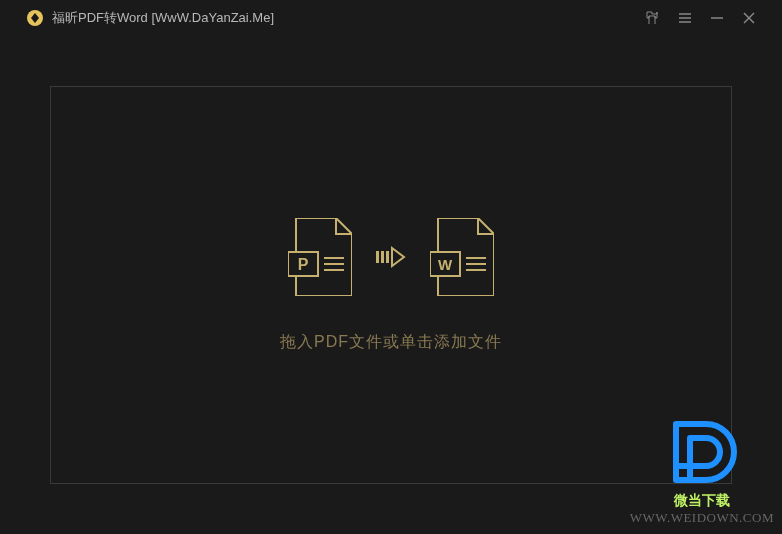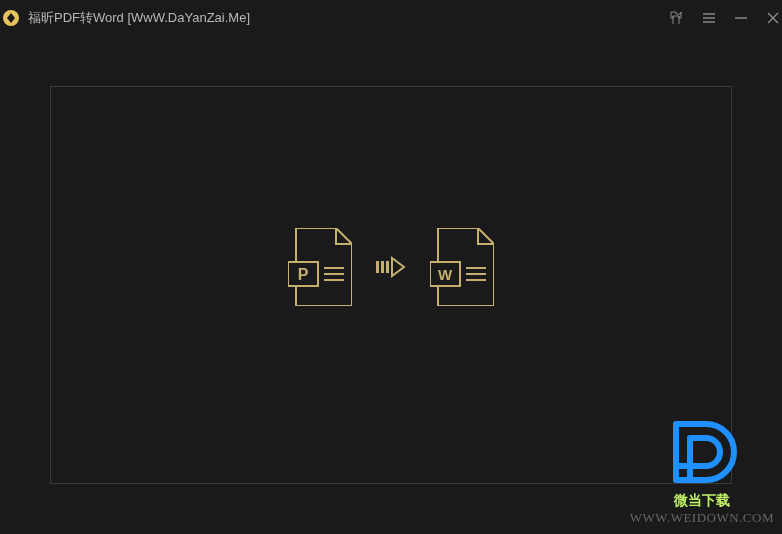--- a/index.html
+++ b/index.html
@@ -12,21 +12,21 @@
       height: 534px;
       background: #1a1a1a;
       font-family: "Microsoft YaHei", sans-serif;
       overflow: hidden;
       position: relative;
     }
     .titlebar {
       height: 36px;
       display: flex;
       align-items: center;
-      padding: 0 2px;
+      padding: 0 26px;
       background: #1a1a1a;
     }
     .app-icon {
       width: 18px;
       height: 18px;
       margin-right: 8px;
     }
     .app-title {
       color: #b8b8b8;
       font-size: 13px;
@@ -169,20 +169,21 @@
           <path d="M8 0 L48 0 L64 16 L64 78 L8 78 Z" fill="none" stroke="#c5b070" stroke-width="2"></path>
           <path d="M48 0 L48 16 L64 16" fill="none" stroke="#c5b070" stroke-width="2"></path>
           <rect x="0" y="34" width="30" height="24" fill="#1a1a1a" stroke="#c5b070" stroke-width="2"></rect>
           <text x="15" y="52" font-size="15" font-weight="bold" fill="#c5b070" text-anchor="middle">W</text>
           <line x1="36" y1="40" x2="56" y2="40" stroke="#c5b070" stroke-width="2"></line>
           <line x1="36" y1="46" x2="56" y2="46" stroke="#c5b070" stroke-width="2"></line>
           <line x1="36" y1="52" x2="56" y2="52" stroke="#c5b070" stroke-width="2"></line>
         </svg>
       </span>
     </div>
+    <div class="drop-text">拖入PDF文件或单击添加文件</div>
   </div>
 </div>
 
 <div class="watermark">
   <span class="watermark-logo">
     <svg viewBox="0 0 88 88">
       <path d="M18 14 L48 14 A28 28 0 0 1 48 70 L18 70 L18 56 L48 56 A14 14 0 0 0 48 28 L32 28 L32 70 L18 70 Z" fill="none" stroke="#1e90ff" stroke-width="6" stroke-linejoin="round"></path>
     </svg>
   </span>
   <div class="watermark-text">微当下载</div>

